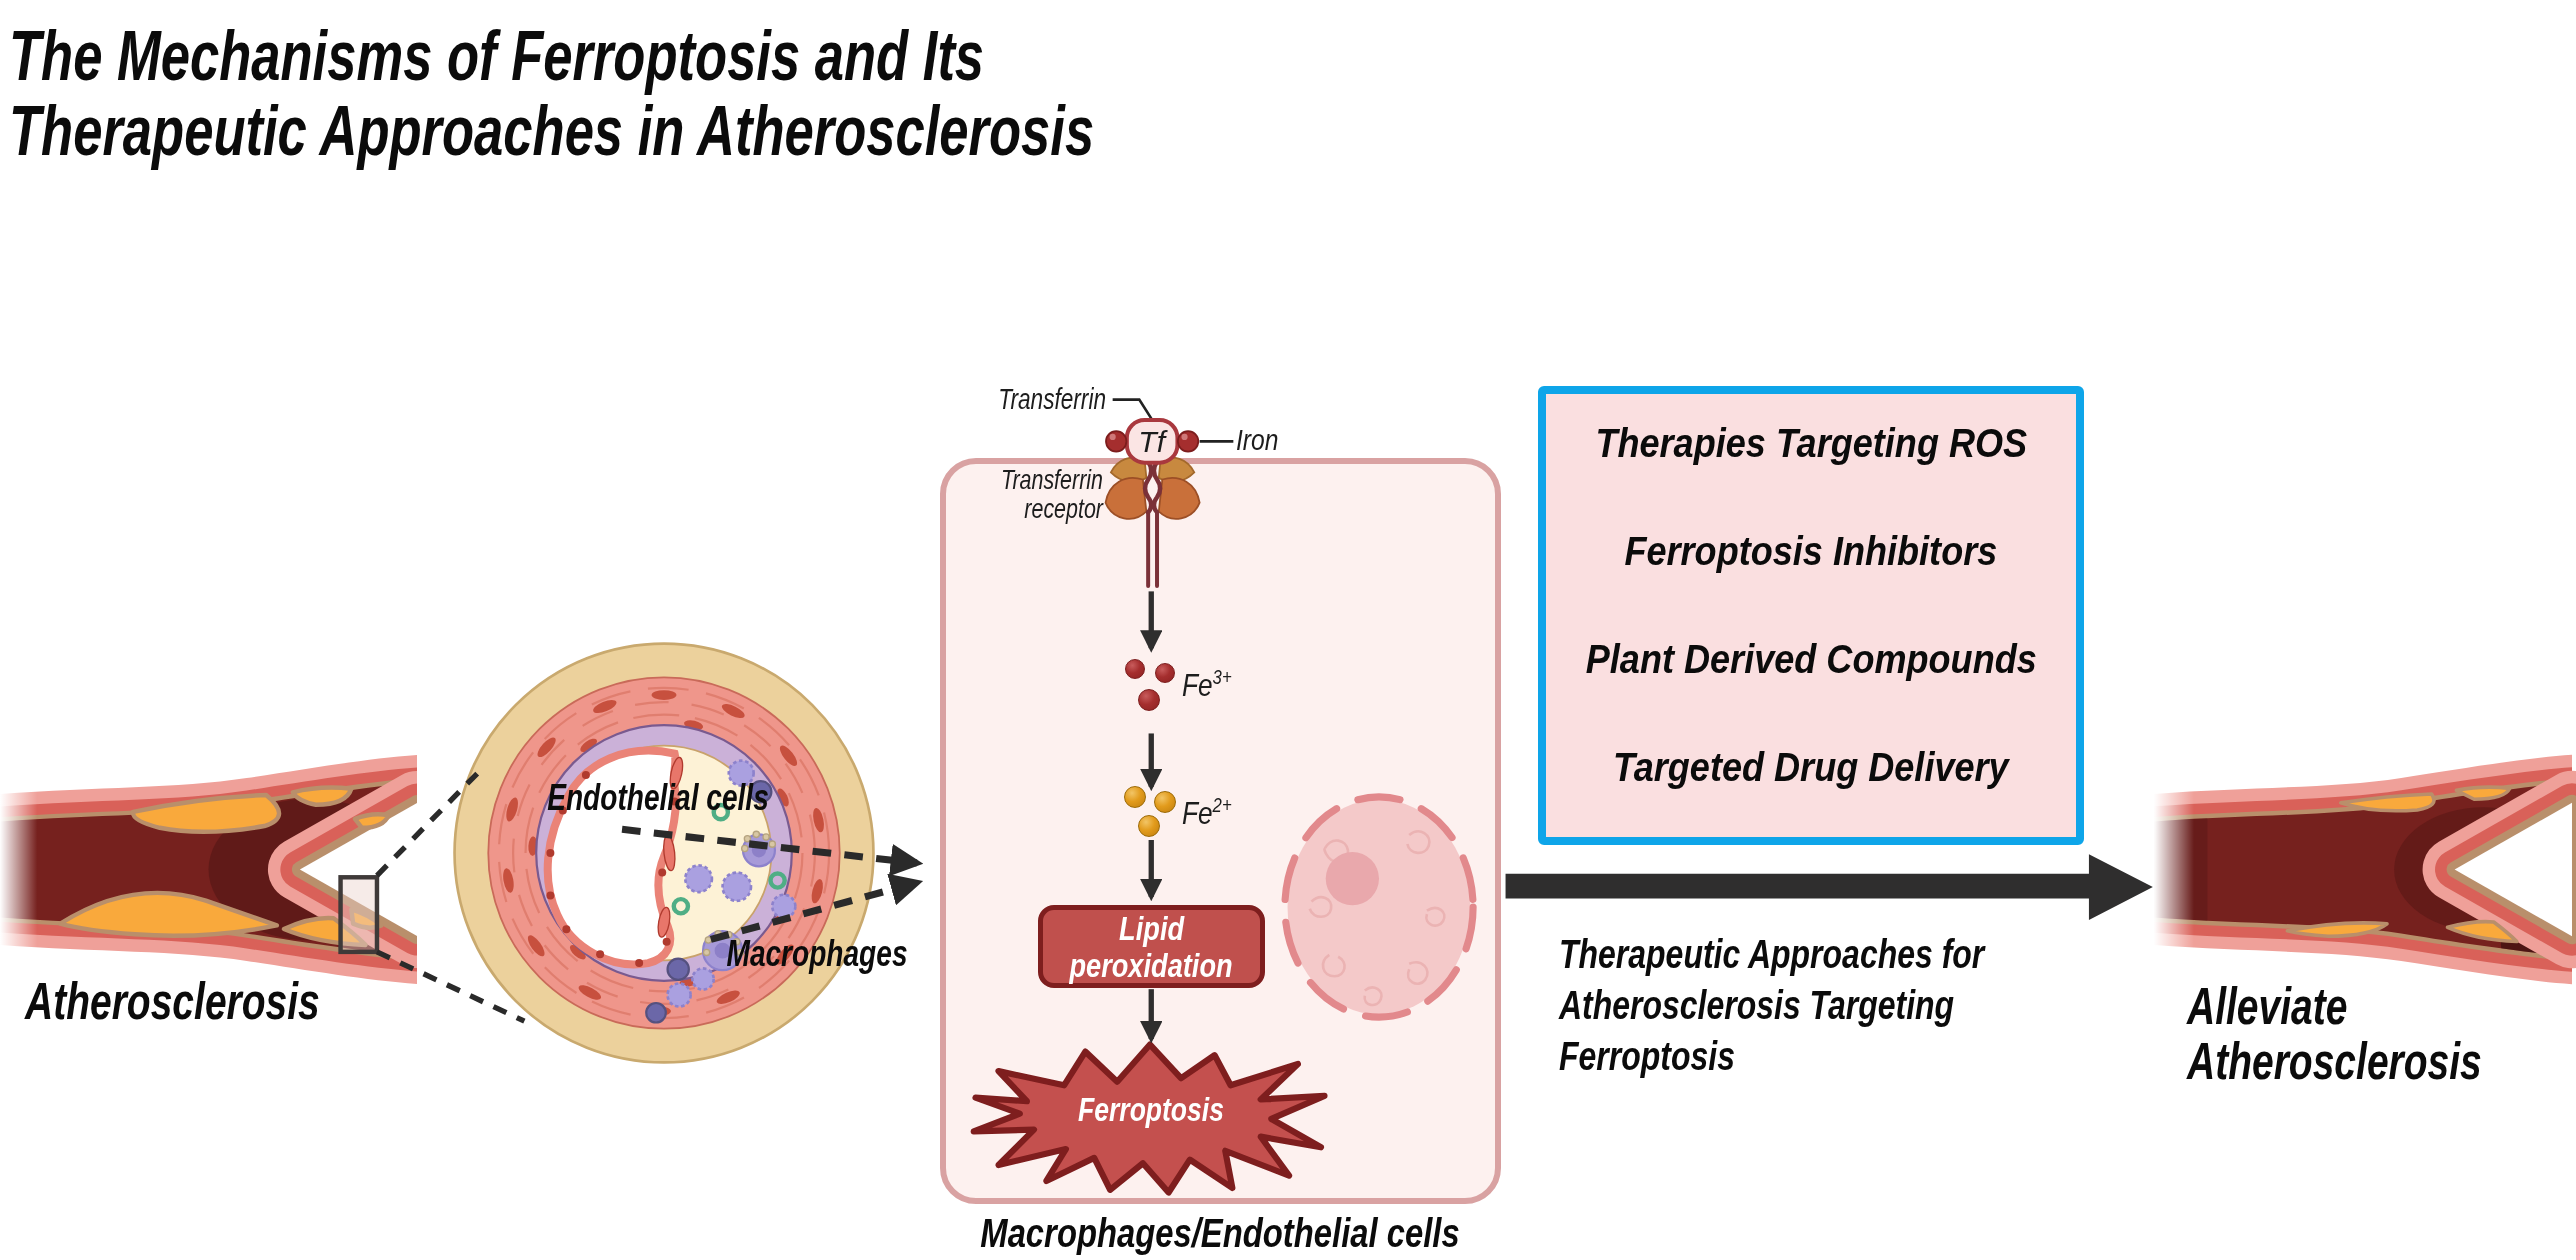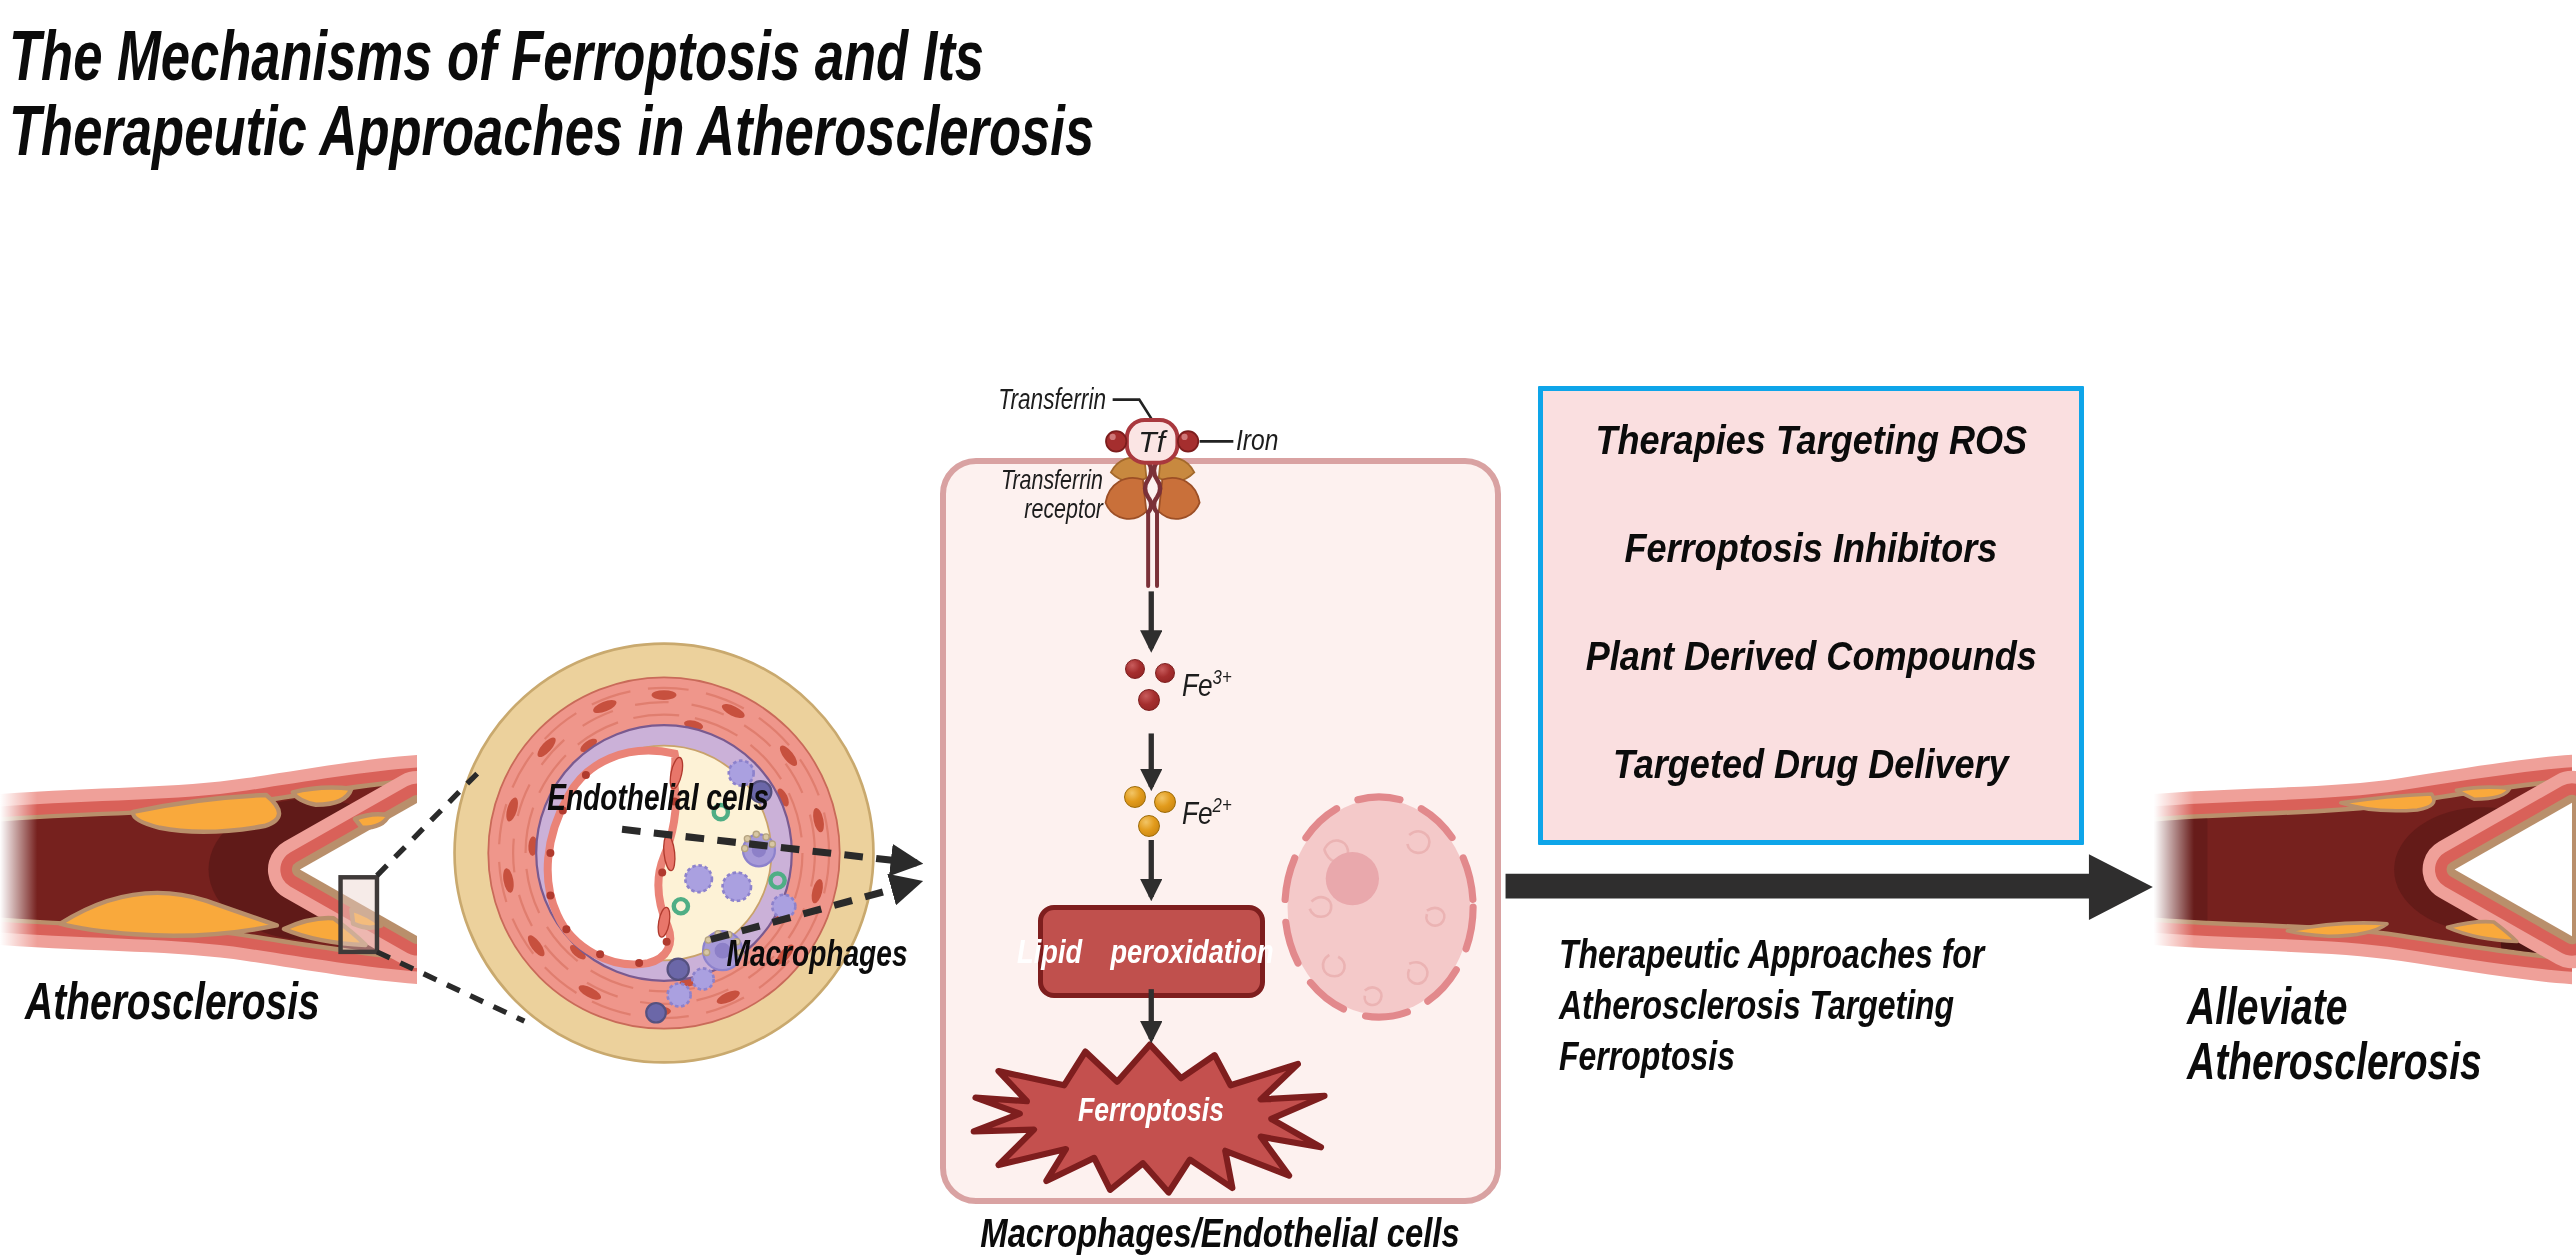--- a/index.html
+++ b/index.html
@@ -19,29 +19,29 @@
   .rcpt{font-size:27.5px;line-height:29px;text-align:right;transform:scaleX(.78);transform-origin:right center;}
   .rcpt span{display:block;}
   .felbl{position:absolute;font-size:32px;font-weight:400;color:#1d1d1d;white-space:nowrap;
          transform:scaleX(.82);transform-origin:left center;}
   .felbl .sup{font-size:20.4px;vertical-align:11.5px;}
   .ball{position:absolute;border-radius:50%;box-sizing:border-box;}
   .fe3{background:radial-gradient(circle at 35% 30%, #c85c5c 0%, #a52e2e 45%, #8c2222 100%);border:1.8px solid #7c1d1d;}
   .fe2{background:radial-gradient(circle at 35% 30%, #f2c566 0%, #e29b1c 45%, #c07d0c 100%);border:1.8px solid #9c6a06;}
   .cellbox{position:absolute;left:940px;top:458px;width:561px;height:746px;box-sizing:border-box;
            background:#fdf1ef;border:6.2px solid #d9a2a2;border-radius:36px;}
-  .lipid{position:absolute;left:1038px;top:905px;width:227px;height:93px;box-sizing:border-box;
-         background:#c0504d;border:5.3px solid #7e1e1e;border-radius:16px;display:flex;
+  .lipid{position:absolute;left:1038px;top:905px;width:227px;height:83px;box-sizing:border-box;
+         background:#c0504d;border:5.3px solid #7e1e1e;border-radius:16px;display:flex;flex-direction:column;
          align-items:center;justify-content:center;}
   .lipid span{display:block;color:#ffffff;font-weight:700;font-size:34px;line-height:37px;
               transform:scaleX(.8);transform-origin:center;white-space:nowrap;}
   .caption{position:absolute;left:1220px;top:1233px;transform:translate(-50%,-50%) scaleX(.8);
            font-size:41px;font-weight:700;white-space:nowrap;color:#0b0b0b;}
   .therapy{position:absolute;left:1538px;top:386px;width:546px;height:459px;box-sizing:border-box;
-           background:#fadfe0;border:5px solid #0ea5e9;border-radius:1px;display:flex;flex-direction:column;
+           background:#fadfe0;border:8px solid #0ea5e9;border-radius:6px;display:flex;flex-direction:column;
            padding-top:23px;row-gap:55px;align-items:center;}
   .therapy .item{font-size:41px;line-height:53px;font-weight:700;color:#0b0b0b;white-space:nowrap;
                  transform:scaleX(.88);transform-origin:center;}
   .trans{position:absolute;left:1559px;top:929px;font-size:41px;line-height:51px;font-weight:700;
          color:#0b0b0b;white-space:nowrap;transform:scaleX(.78);transform-origin:left top;}
   .trans span{display:block;}
   .starlbl{position:absolute;left:1151px;top:1109px;transform:translate(-50%,-50%) scaleX(.78);
            color:#ffffff;font-size:34px;font-weight:700;white-space:nowrap;}
 </style>
 </head>

